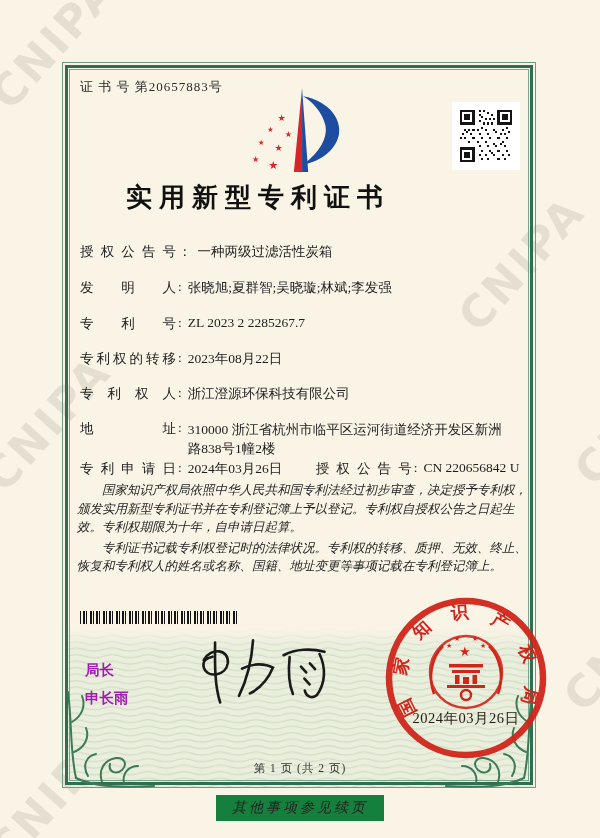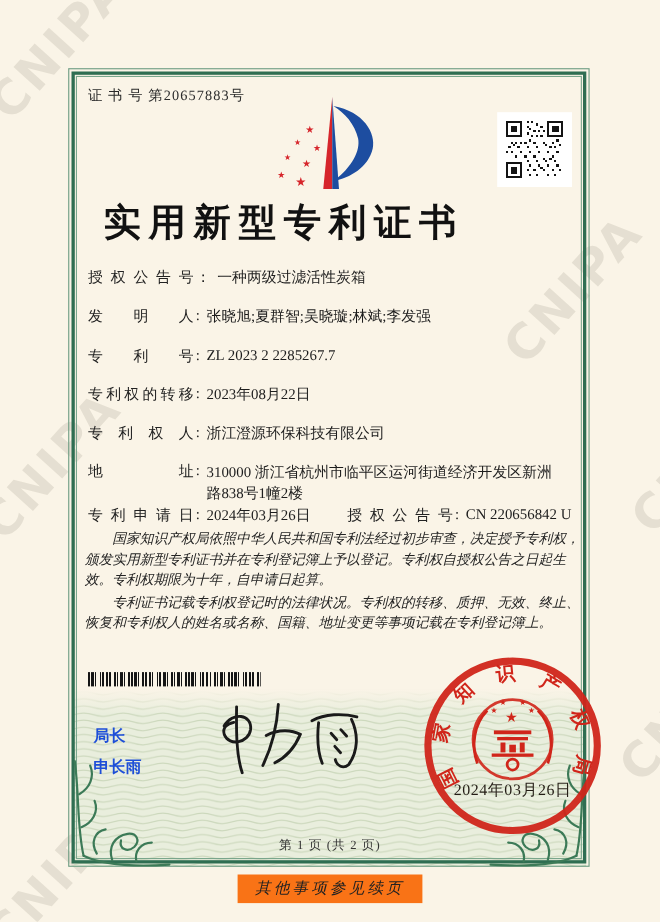--- a/index.html
+++ b/index.html
@@ -37,21 +37,21 @@
     position:absolute;left:67px;top:627px;width:466px;height:22px;z-index:2;
     background:linear-gradient(#faf4e7,rgba(250,244,231,0));
   }
   
   .cert-no{position:absolute;left:80px;top:78px;z-index:3;font-size:13px;letter-spacing:1px;color:#2a2a2a;}
   .logo{position:absolute;left:248px;top:84px;z-index:3;}
   .qr-box{position:absolute;left:452px;top:102px;width:68px;height:68px;background:#fff;z-index:3;}
   .qr-box svg{position:absolute;left:8px;top:8px;}
   .title{
     position:absolute;left:0;top:180px;width:516px;text-align:center;z-index:3;
-    font-size:34px;font-weight:800;letter-spacing:7px;color:#111;
+    font-size:26px;font-weight:800;letter-spacing:7px;color:#111;
   }
   .fields{position:absolute;left:80px;top:240px;width:450px;z-index:3;font-size:13.5px;}
   .frow{position:absolute;left:0;white-space:nowrap;}
   .flabel{
     display:inline-block;width:96px;text-align:justify;text-align-last:justify;
     vertical-align:top;color:#222;
   }
   .fsep{display:inline-block;margin:0 6px 0 2px;vertical-align:top;}
   .fvalue{display:inline-block;vertical-align:top;color:#1d1d1d;}
   .fvalue.wrap{white-space:normal;width:322px;line-height:19px;}
@@ -65,33 +65,33 @@
     position:absolute;left:80px;top:611px;width:157px;height:13px;z-index:3;
     background:repeating-linear-gradient(90deg,
       #151515 0 1.5px,transparent 1.5px 3px,
       #151515 3px 5.5px,transparent 5.5px 6.5px,
       #151515 6.5px 7.5px,transparent 7.5px 10.5px,
       #151515 10.5px 12px,transparent 12px 13px);
   }
   .director{
     position:absolute;left:85px;top:656px;z-index:3;
     font-family:"Liberation Sans","DejaVu Sans",sans-serif;
-    font-size:14.5px;font-weight:600;color:#1d4ed8;line-height:28px;
+    font-size:14.5px;font-weight:600;color:#a21caf;line-height:28px;
   }
   .signature{position:absolute;left:192px;top:626px;z-index:3;}
   .seal{position:absolute;left:380px;top:592px;z-index:5;}
   .page-num{
     position:absolute;left:0;top:761px;width:600px;text-align:center;z-index:3;
     font-size:11.5px;letter-spacing:1px;color:#333;
   }
   .footer-note{
     position:absolute;left:0;top:795px;width:600px;text-align:center;z-index:3;
   }
   .footer-note span{
-    display:inline-block;background:#f97316;padding:4px 16px;
+    display:inline-block;background:#15803d;padding:4px 16px;
     font-size:14px;font-style:italic;letter-spacing:3px;color:#222;
   }
 </style>
 </head>
 <body>
 
 <span class="wm" style="left:-28px;top:16px;">CNIPA</span>
 <span class="wm" style="left:440px;top:238px;">CNIPA</span>
 <span class="wm" style="left:-34px;top:398px;">CNIPA</span>
 <span class="wm" style="left:556px;top:392px;">CNIPA</span>

